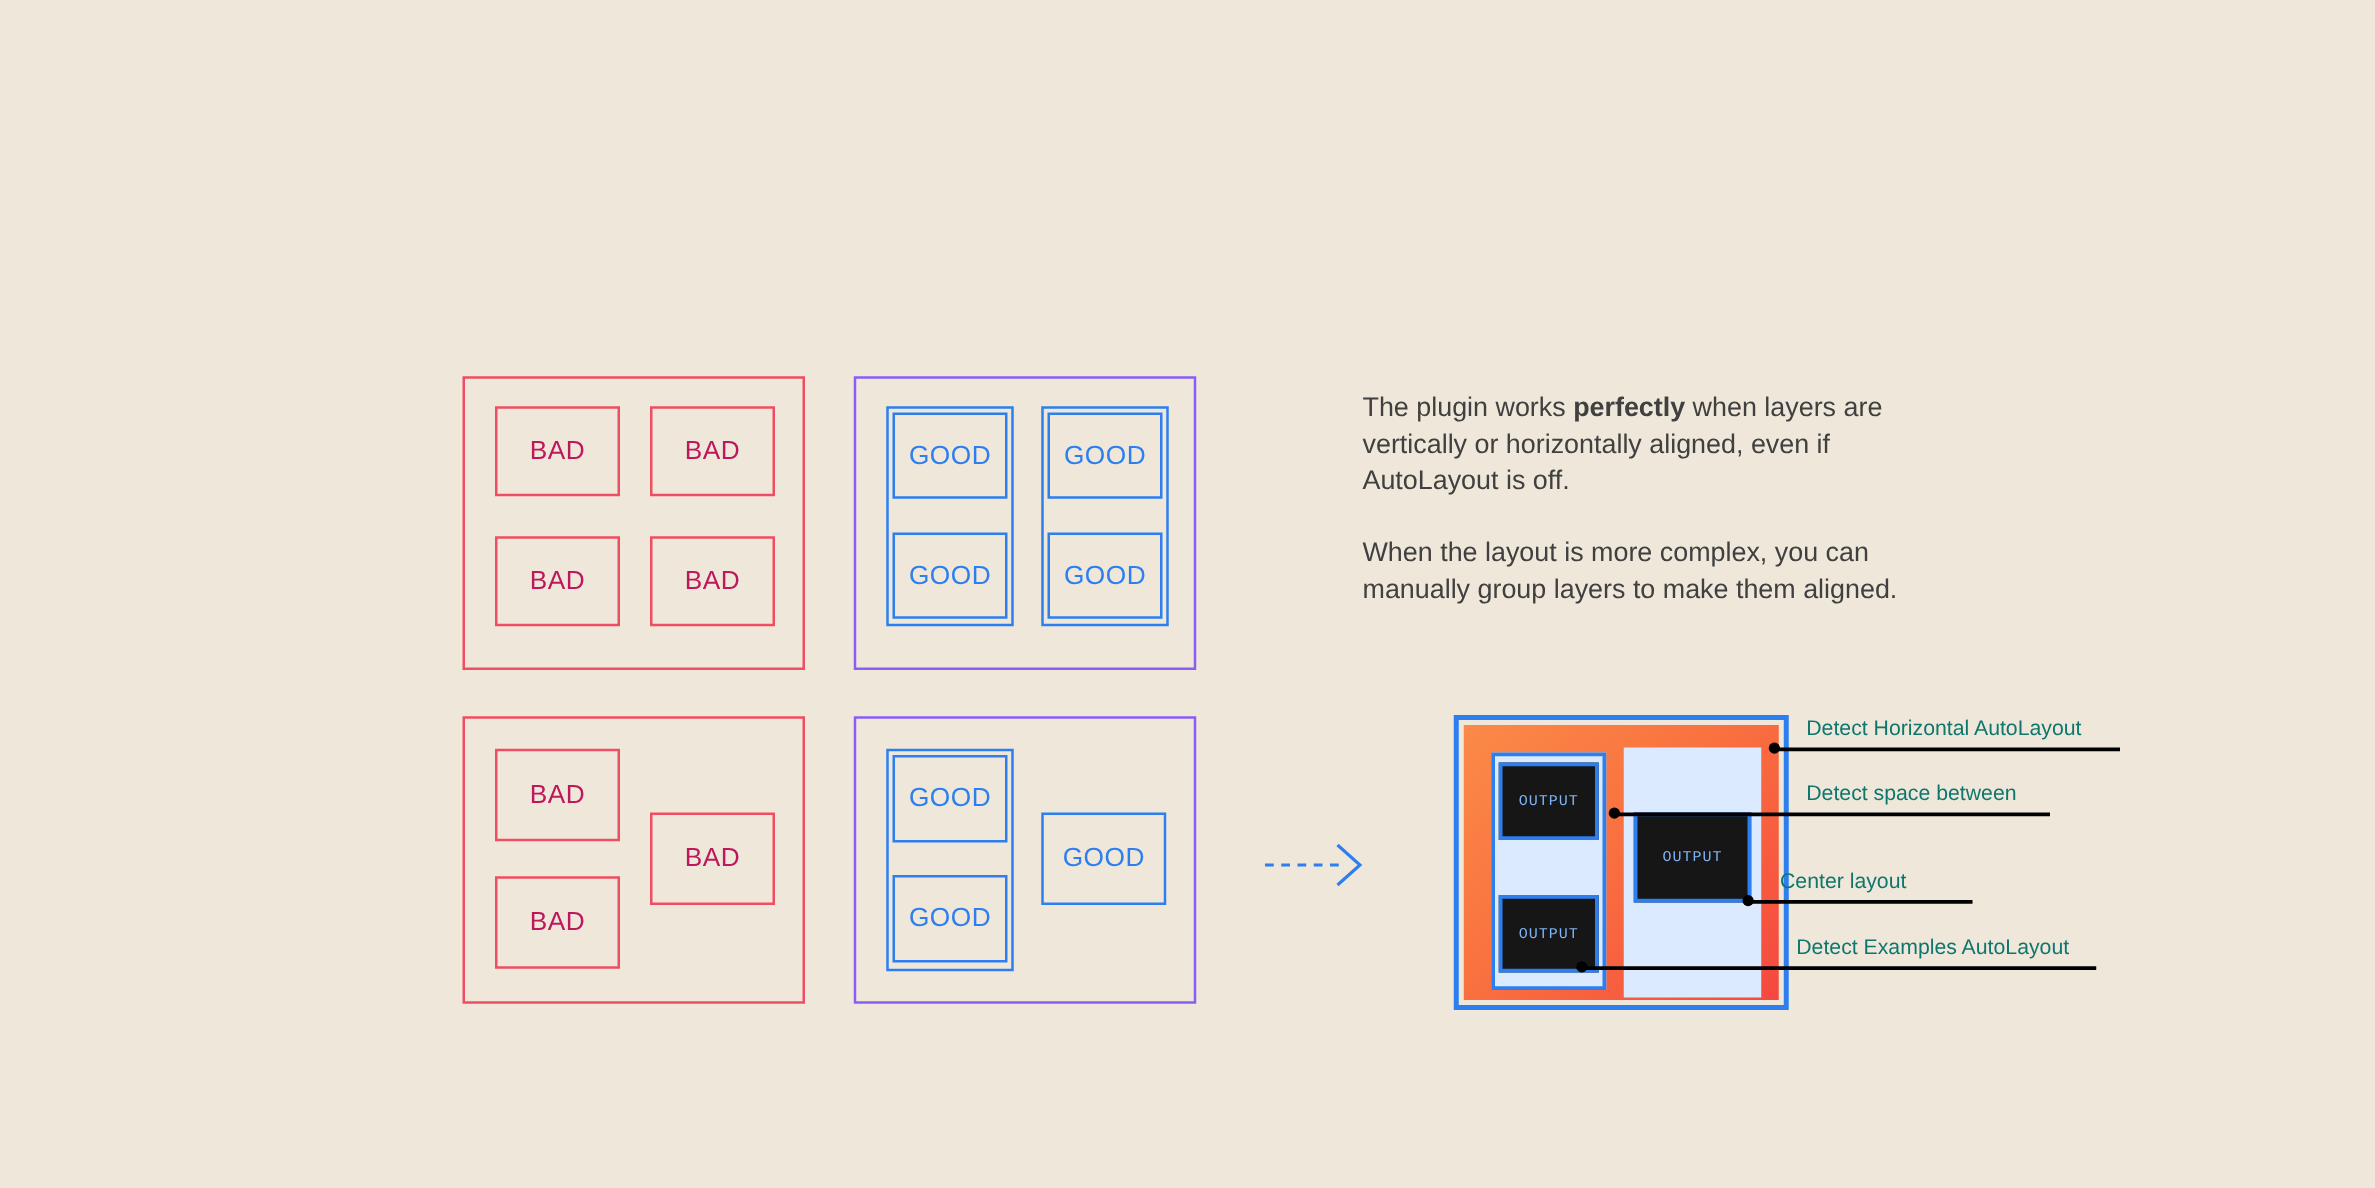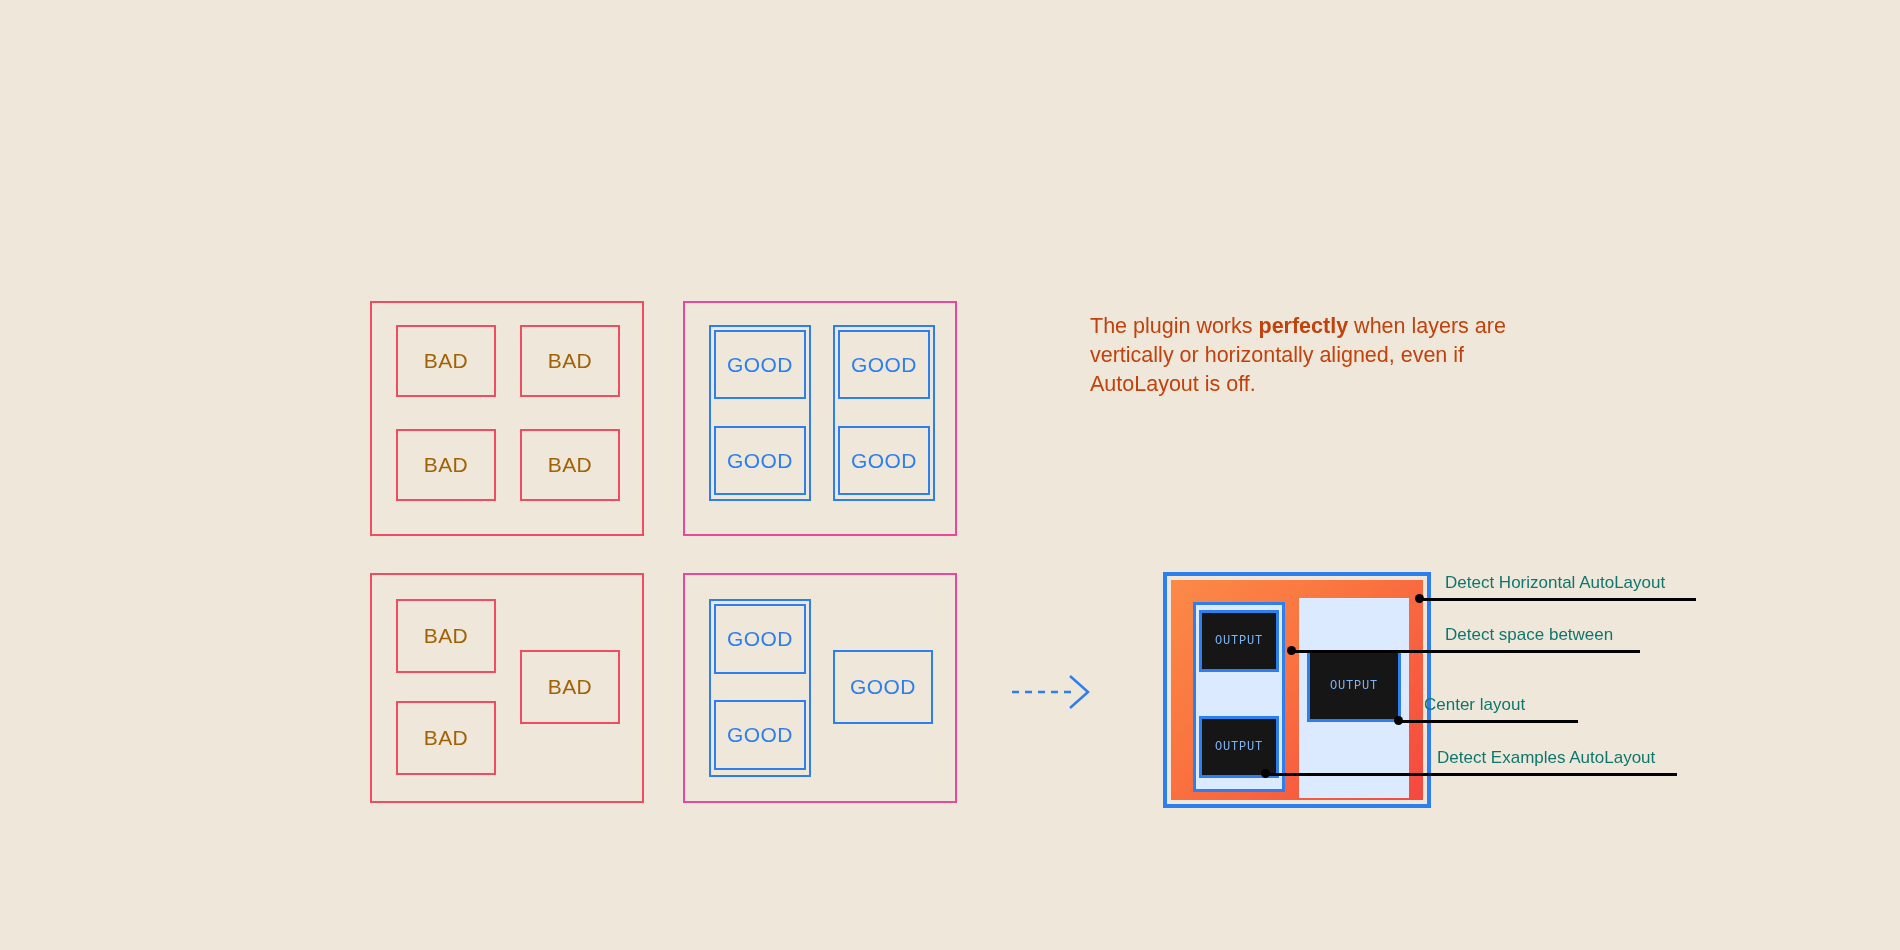--- a/index.html
+++ b/index.html
@@ -31,32 +31,32 @@
     white-space: nowrap;
   }
 
   
   .panel {
     position: absolute;
     box-sizing: border-box;
     background: transparent;
   }
   .panel.bad  { border: 2px solid #ef4d62; }
-  .panel.good { border: 2px solid #ec4899; }
+  .panel.good { border: 2px solid #8b5cf6; }
 
   .cell {
     position: absolute;
     box-sizing: border-box;
     display: flex;
     align-items: center;
     justify-content: center;
     font-size: 21px;
     letter-spacing: 0.4px;
   }
-  .cell.bad  { border: 2px solid #ef4d62; color: #a16207; }
+  .cell.bad  { border: 2px solid #ef4d62; color: #be185d; }
   .cell.good { border: 2px solid #2d7ff0; color: #2d7ff0; }
 
   
   .group {
     position: absolute;
     box-sizing: border-box;
     border: 2px solid #2d7ff0;
   }
 
   
@@ -67,21 +67,21 @@
     width: 86px;
     height: 40px;
   }
 
   
   .copy {
     position: absolute;
     left: 1090px;
     font-size: 21.5px;
     line-height: 29px;
-    color: #c2410c;
+    color: #404040;
     width: 470px;
   }
   .copy b { font-weight: bold; }
   #copy-para-1 { top: 312px; }
   #copy-para-2 { top: 428px; }
 
   
   .mockup {
     position: absolute;
     left: 1163px;
@@ -232,20 +232,21 @@
   <div class="arrow-wrap">
     <svg width="86" height="40" viewBox="0 0 86 40">
       <line x1="0" y1="20" x2="60" y2="20" stroke="#2d7ff0" stroke-width="2.5" stroke-dasharray="7 6"></line>
       <polyline points="58,4 76,20 58,36" fill="none" stroke="#2d7ff0" stroke-width="2.5"></polyline>
     </svg>
   </div>
 
   <div class="copy" id="copy-para-1">
     <span>The plugin works </span><b>perfectly</b><span> when layers are vertically or horizontally aligned, even if AutoLayout is off.</span>
   </div>
+  <div class="copy" id="copy-para-2">When the layout is more complex, you can manually group layers to make them aligned.</div>
 
   <div class="mockup">
     <div class="mockup-fill">
 
       <div class="mk-panel mk-col-left"></div>
       <div class="mk-panel mk-col-right"></div>
 
       <div class="out-box out-a">
         <span>OUTPUT</span>
       </div>

